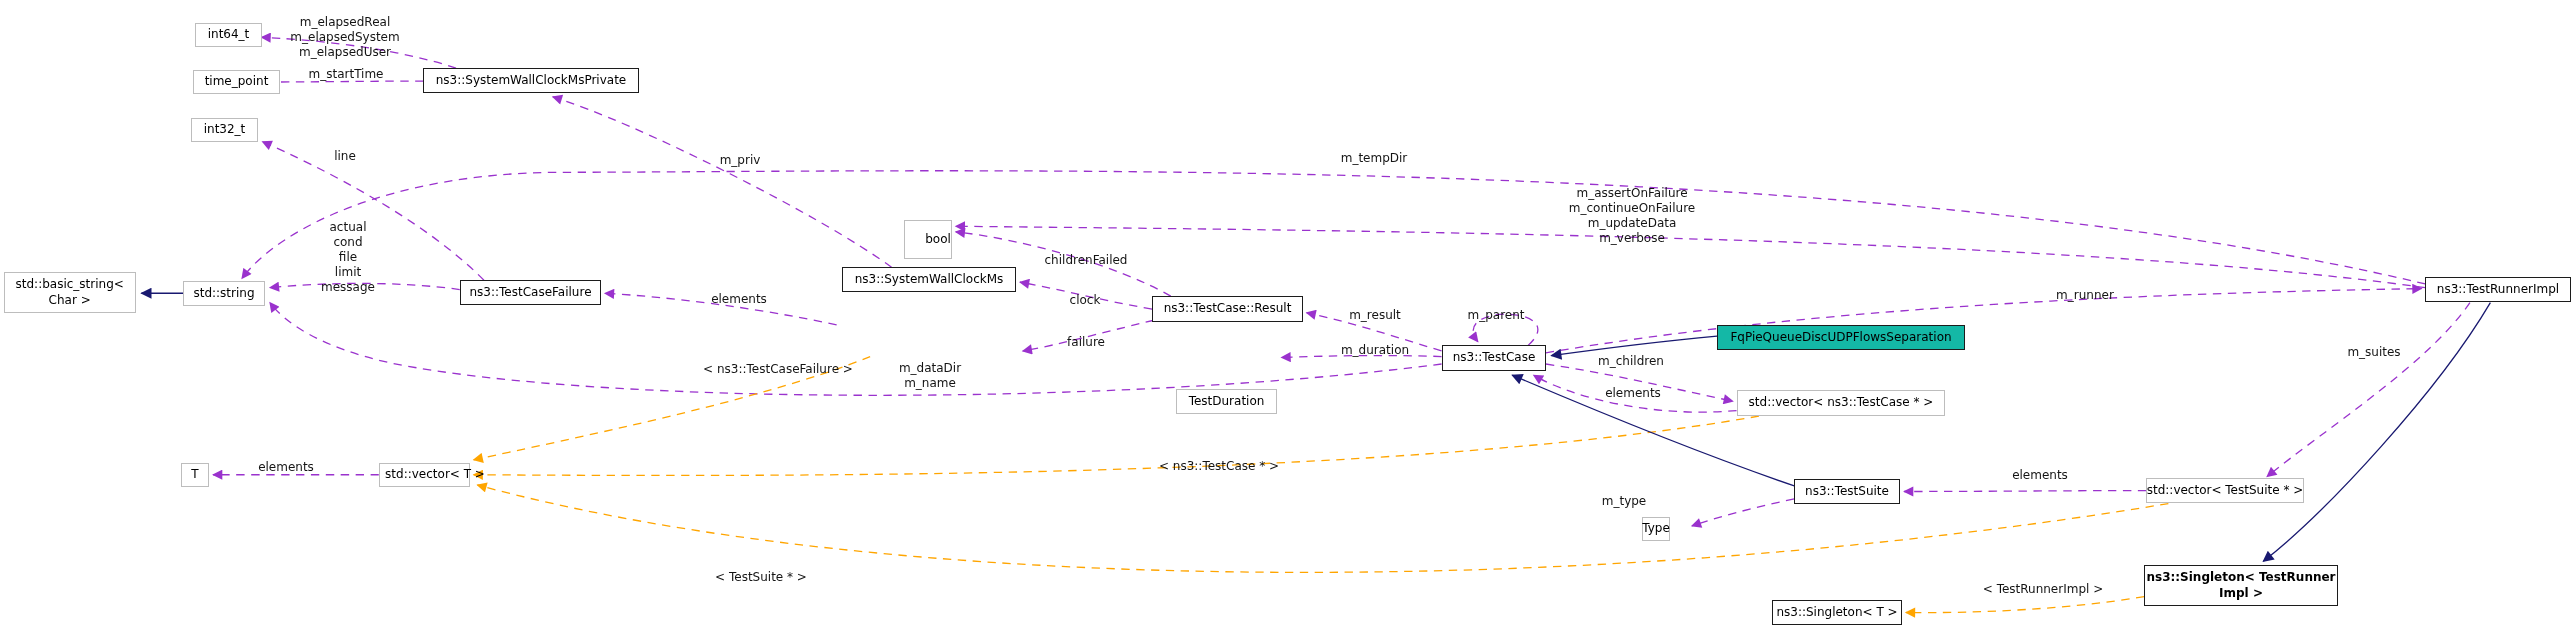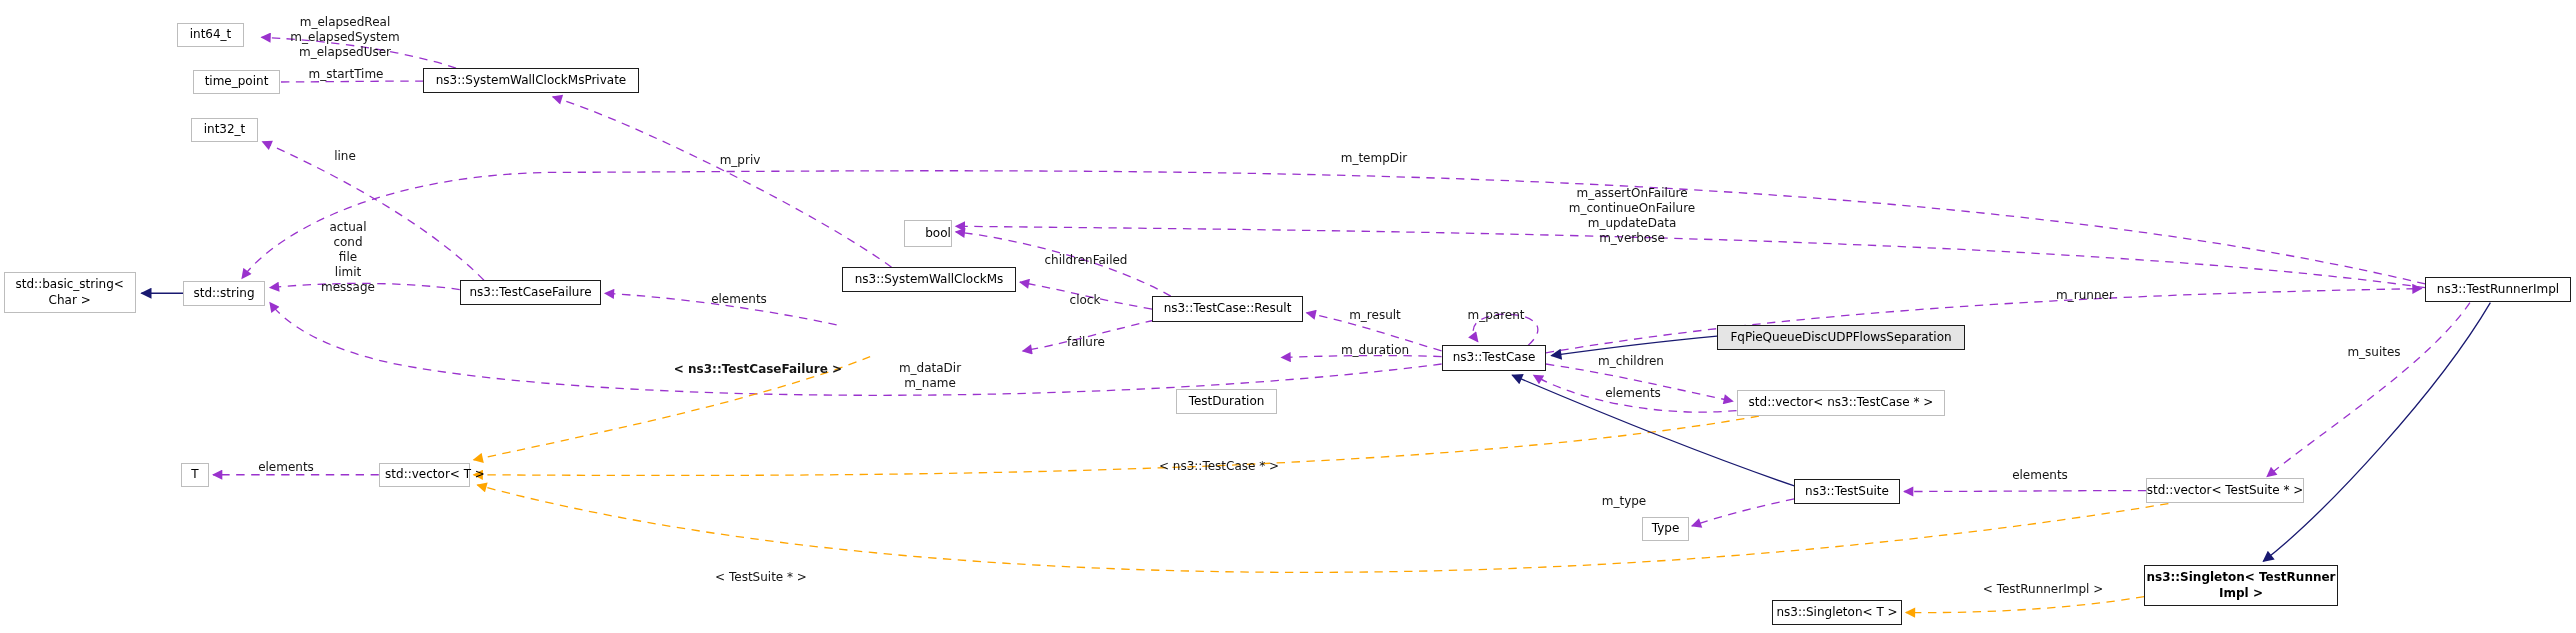--- a/index.html
+++ b/index.html
@@ -17,21 +17,21 @@
     text-align:center;
     background:#ffffff;
     border:0.9px solid #bdbdbd;
     color:#000000;
     font-size:12px;line-height:1.3;
     white-space:pre;
     box-sizing:border-box;
     z-index:2;
   }
   .node.strong{border:1.6px solid #1c1c1c;}
-  .node.highlight{background:#e5e5e5;}
+  .node.highlight{background:#14b8a6;}
   .edge-label{
     position:absolute;
     transform:translate(-50%,-50%);
     font-size:12px;line-height:1.25;
     color:#141414;
     white-space:pre;
     text-align:center;
     z-index:3;
   }
 </style>
@@ -107,42 +107,42 @@
     <div class="edge-label" style="left: 1496px; top: 315px;">m_parent</div>
     <div class="edge-label" style="left: 1631px; top: 361px;">m_children</div>
     <div class="edge-label" style="left: 1633px; top: 393px;">elements</div>
     <div class="edge-label" style="left: 930px; top: 376px;">m_dataDir
 m_name</div>
     <div class="edge-label" style="left: 2085px; top: 295px;">m_runner</div>
     <div class="edge-label" style="left: 2374px; top: 352px;">m_suites</div>
     <div class="edge-label" style="left: 2040px; top: 475px;">elements</div>
     <div class="edge-label" style="left: 1624px; top: 501px;">m_type</div>
     <div class="edge-label" style="left: 286px; top: 467px;">elements</div>
-    <div class="edge-label" style="left: 758px; top: 369px; font-weight: bold;">&lt; ns3::TestCaseFailure &gt;</div>
+    <div class="edge-label" style="left: 778px; top: 369px;">&lt; ns3::TestCaseFailure &gt;</div>
     <div class="edge-label" style="left: 1219px; top: 466px;">&lt; ns3::TestCase * &gt;</div>
     <div class="edge-label" style="left: 761px; top: 577px;">&lt; TestSuite * &gt;</div>
     <div class="edge-label" style="left: 2043px; top: 589px;">&lt; TestRunnerImpl &gt;</div>
-    <div class="node" style="left: 177px; top: 23px; width: 67px; height: 24px;">int64_t</div>
+    <div class="node" style="left: 195px; top: 23px; width: 67px; height: 24px;">int64_t</div>
     <div class="node" style="left: 193px; top: 70px; width: 87px; height: 24px;">time_point</div>
     <div class="node strong" style="left: 423px; top: 68px; width: 216px; height: 25px;">ns3::SystemWallClockMsPrivate</div>
     <div class="node" style="left: 191px; top: 118px; width: 67px; height: 24px;">int32_t</div>
     <div class="node" style="left: 3.7px; top: 272px; width: 132px; height: 41px;">std::basic_string&lt;
 Char &gt;</div>
     <div class="node" style="left: 183px; top: 281px; width: 82px; height: 25px;">std::string</div>
     <div class="node strong" style="left: 460px; top: 280px; width: 141px; height: 25px;">ns3::TestCaseFailure</div>
     <div class="node strong" style="left: 842px; top: 267px; width: 174px; height: 25px;">ns3::SystemWallClockMs</div>
-    <div class="node" style="left: 904px; top: 220px; width: 48px; height: 27px; padding-left: 20px;">bool</div>
+    <div class="node" style="left: 904px; top: 220px; width: 48px; height: 39px; padding-left: 20px;">bool</div>
     <div class="node strong" style="left: 1152px; top: 296px; width: 151px; height: 26px;">ns3::TestCase::Result</div>
     <div class="node" style="left: 1176px; top: 345px; width: 101px; height: 25px; margin-top: 44px;">TestDuration</div>
     <div class="node strong" style="left: 1442px; top: 345px; width: 104px; height: 26px;">ns3::TestCase</div>
     <div class="node strong highlight" style="left: 1717px; top: 325px; width: 248px; height: 25px;">FqPieQueueDiscUDPFlowsSeparation</div>
     <div class="node" style="left: 1737px; top: 390px; width: 208px; height: 26px;">std::vector&lt; ns3::TestCase * &gt;</div>
     <div class="node strong" style="left: 2425px; top: 277px; width: 146px; height: 25px;">ns3::TestRunnerImpl</div>
     <div class="node" style="left: 181px; top: 463px; width: 28px; height: 24px;">T</div>
     <div class="node" style="left: 379px; top: 463px; width: 91px; height: 24px; padding-left: 21px;">std::vector&lt; T &gt;</div>
     <div class="node strong" style="left: 1794px; top: 479px; width: 106px; height: 25px;">ns3::TestSuite</div>
-    <div class="node" style="left: 1642px; top: 517px; width: 47px; height: 24px;">Type</div>
+    <div class="node" style="left: 1642px; top: 517px; width: 28px; height: 24px;">Type</div>
     <div class="node" style="left: 2146px; top: 478px; width: 158px; height: 25px;">std::vector&lt; TestSuite * &gt;</div>
     <div class="node strong" style="left: 2144px; top: 565px; width: 194px; height: 41px; font-weight: bold;">ns3::Singleton&lt; TestRunner
 Impl &gt;</div>
     <div class="node strong" style="left: 1772px; top: 600px; width: 130px; height: 25px;">ns3::Singleton&lt; T &gt;</div>
   </div>
 
 
 </body></html>

